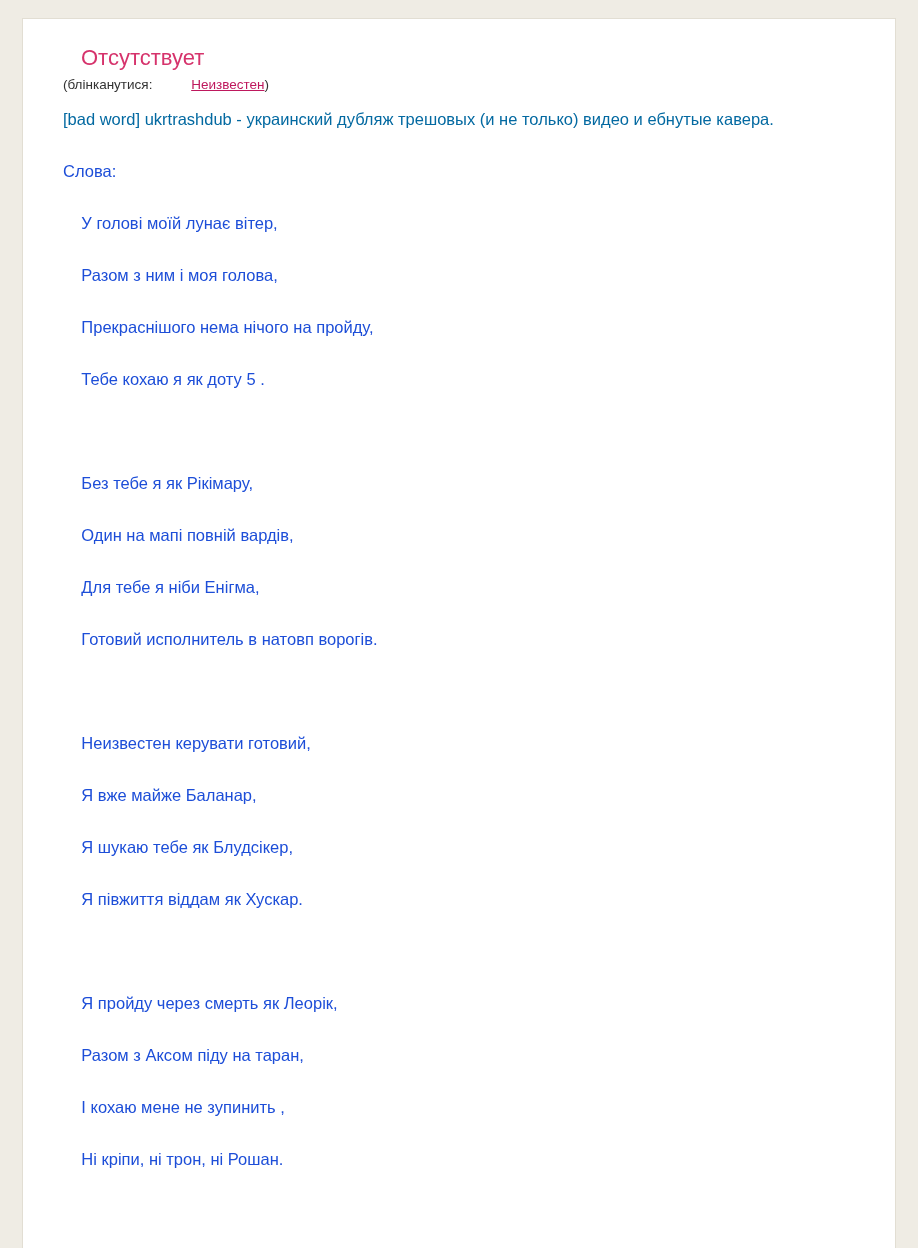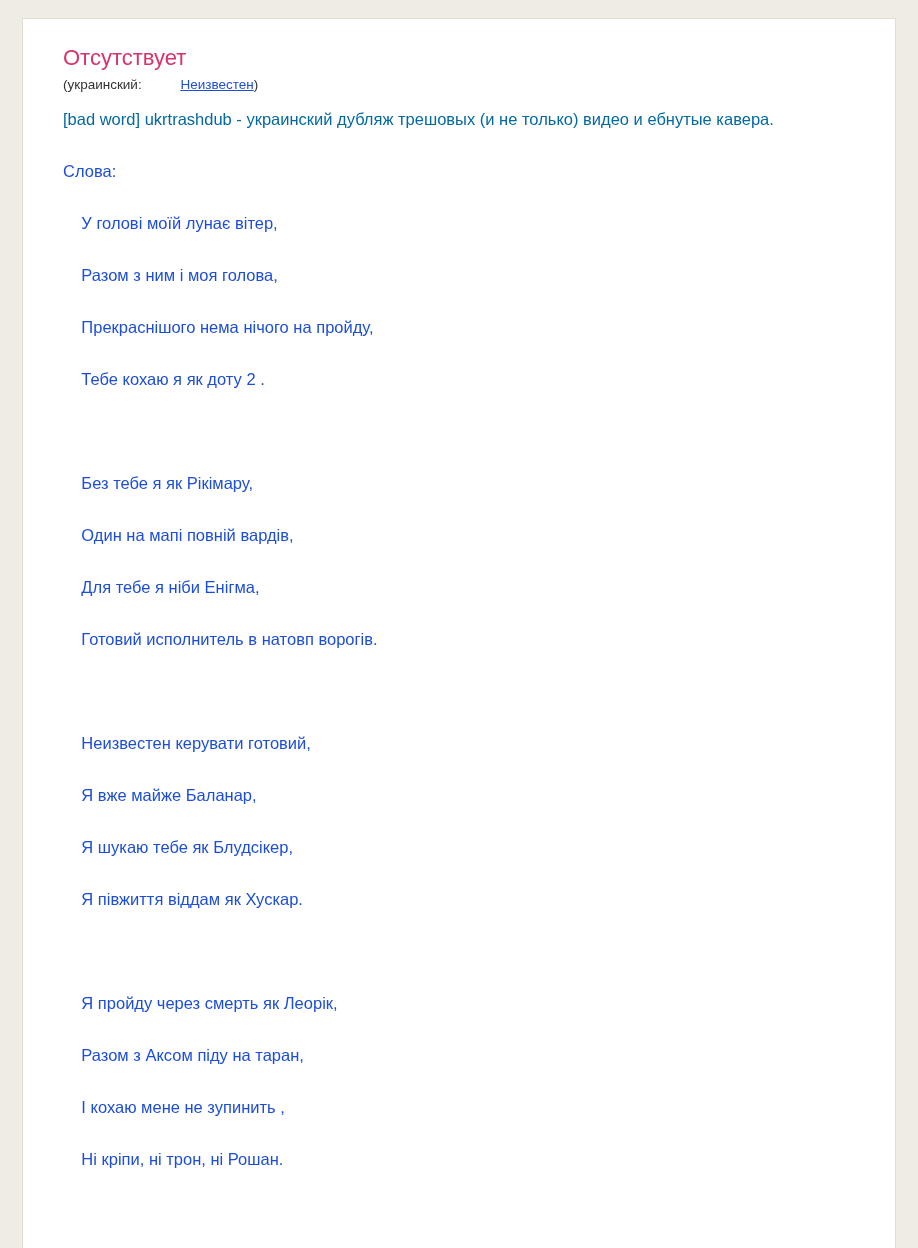--- a/index.html
+++ b/index.html
@@ -21,30 +21,30 @@
     min-height: 1210px;
     background: #ffffff;
     border: 1px solid #e2ded3;
     box-sizing: border-box;
     padding: 22px 26px 30px 18px;
   }
   .song-title {
     color: #d6336c;
     font-size: 22px;
     line-height: 26px;
-    margin: 4px 0 6px 22px;
+    margin: 4px 0 6px 40px;
     font-weight: normal;
   }
   .artist-line {
     font-size: 13.5px;
     color: #333333;
     margin: 0 0 14px 22px;
   }
   .artist-link {
-    color: #1d4ed8;
+    color: #be185d;
     text-decoration: underline;
     cursor: pointer;
     padding-left: 35px;
   }
   .lyrics {
     margin: 0 0 0 22px;
     font-size: 16.5px;
     line-height: 26px;
     color: #1d4ed8;
     white-space: pre-wrap;
@@ -66,34 +66,34 @@
   }
 </style>
 </head>
 <body>
 
 <div class="page">
 
   <h1 class="song-title">Отсутствует</h1>
 
   <div class="artist-line">
-    <span>(украинский: </span><span class="artist-link">Неизвестен</span><span>)</span>
+    <span>(блінканутися: </span><span class="artist-link">Неизвестен</span><span>)</span>
   </div>
 
   <div class="intro">[bad word] ukrtrashdub - украинский дубляж трешовых (и не только) видео и ебнутые кавера.</div>
 
   <div class="spacer"></div>
 
   <div class="lyrics">Слова:</div>
 
   <div class="lyrics">
     <span>У голові моїй лунає вітер,</span><br>
     <span>Разом з ним і моя голова,</span><br>
     <span>Прекраснішого нема нічого на пройду,</span><br>
-    <span>Тебе кохаю я як доту 2 .</span>
+    <span>Тебе кохаю я як доту 5 .</span>
     <span class="blank"></span>
     <span>Без тебе я як Рікімару,</span><br>
     <span>Один на мапі повній вардів,</span><br>
     <span>Для тебе я ніби Енігма,</span><br>
     <span>Готовий исполнитель в натовп ворогів.</span>
     <span class="blank"></span>
     <span>Неизвестен керувати готовий,</span><br>
     <span>Я вже майже Баланар,</span><br>
     <span>Я шукаю тебе як Блудсікер,</span><br>
     <span>Я півжиття віддам як Хускар.</span>

